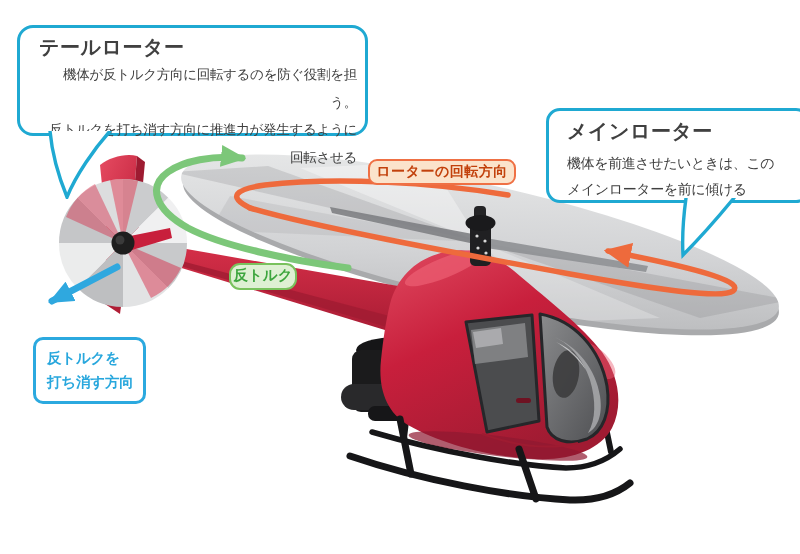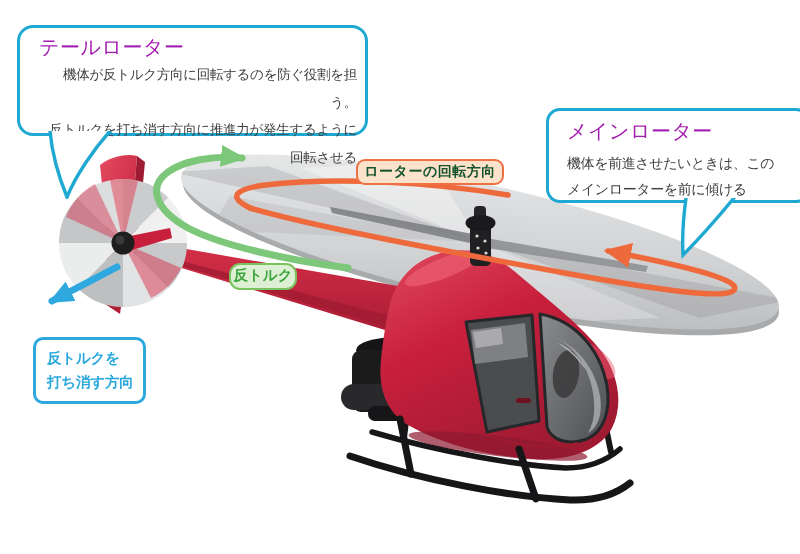--- a/index.html
+++ b/index.html
@@ -7,39 +7,39 @@
     position:relative;width:800px;height:554px;background:#ffffff;
     overflow:hidden;font-family:"DejaVu Sans",sans-serif;
   }
   #art{position:absolute;left:0;top:0;width:800px;height:554px;}
 
   
   .bubble{
     position:absolute;box-sizing:border-box;background:#ffffff;
     border:3.4px solid #1FA9D2;z-index:20;
   }
-  .bubble .title{font-weight:normal;color:#a21caf;letter-spacing:.5px;}
+  .bubble .title{font-weight:bold;color:#404040;letter-spacing:.5px;}
   .bubble .body{color:#404040;white-space:pre-line;}
   #bubble-tail-rotor{left:17px;top:25px;width:351px;height:111px;border-radius:16px;padding:7px 8px 0 19px;}
   #bubble-tail-rotor .title{font-size:20px;line-height:24px;}
   #bubble-tail-rotor .body{font-size:13.5px;letter-spacing:-.3px;line-height:27.5px;margin-top:2px;text-align:right;}
   #bubble-main-rotor{left:546px;top:108px;width:264px;height:95px;border-radius:14px;padding:9px 2px 0 18px;}
   #bubble-main-rotor .title{font-size:20px;line-height:23px;}
   #bubble-main-rotor .body{font-size:14px;letter-spacing:-.4px;line-height:26px;margin-top:8px;font-family:Liberation Serif, serif;}
   .bubble-tail{position:absolute;z-index:21;}
   #tail-of-tail-bubble{left:46px;top:131px;width:70px;height:68px;}
   #tail-of-main-bubble{left:676px;top:198px;width:64px;height:62px;}
 
   
   .tag{
     position:absolute;box-sizing:border-box;font-weight:bold;text-align:center;z-index:22;
   }
   #label-rotor-direction{
-    left:356px;top:159px;width:148px;height:26px;background:#FBE3CB;
-    border:2.5px solid #EF7044;border-radius:9px;color:#14532d;
+    left:368px;top:159px;width:148px;height:26px;background:#FBE3CB;
+    border:2.5px solid #EF7044;border-radius:9px;color:#c2410c;
     font-size:14px;line-height:20px;letter-spacing:.5px;
   }
   #label-anti-torque{
     left:229px;top:263px;width:68px;height:27px;background:#DEF0D3;
     border:2.5px solid #79C25D;border-radius:11px;color:#3CA53D;
     font-size:14.5px;line-height:21px;
   }
   #label-counter-direction{
     left:33px;top:337px;width:113px;height:67px;background:#ffffff;
     border:3px solid #2BA9DF;border-radius:10px;color:#28A7DD;

